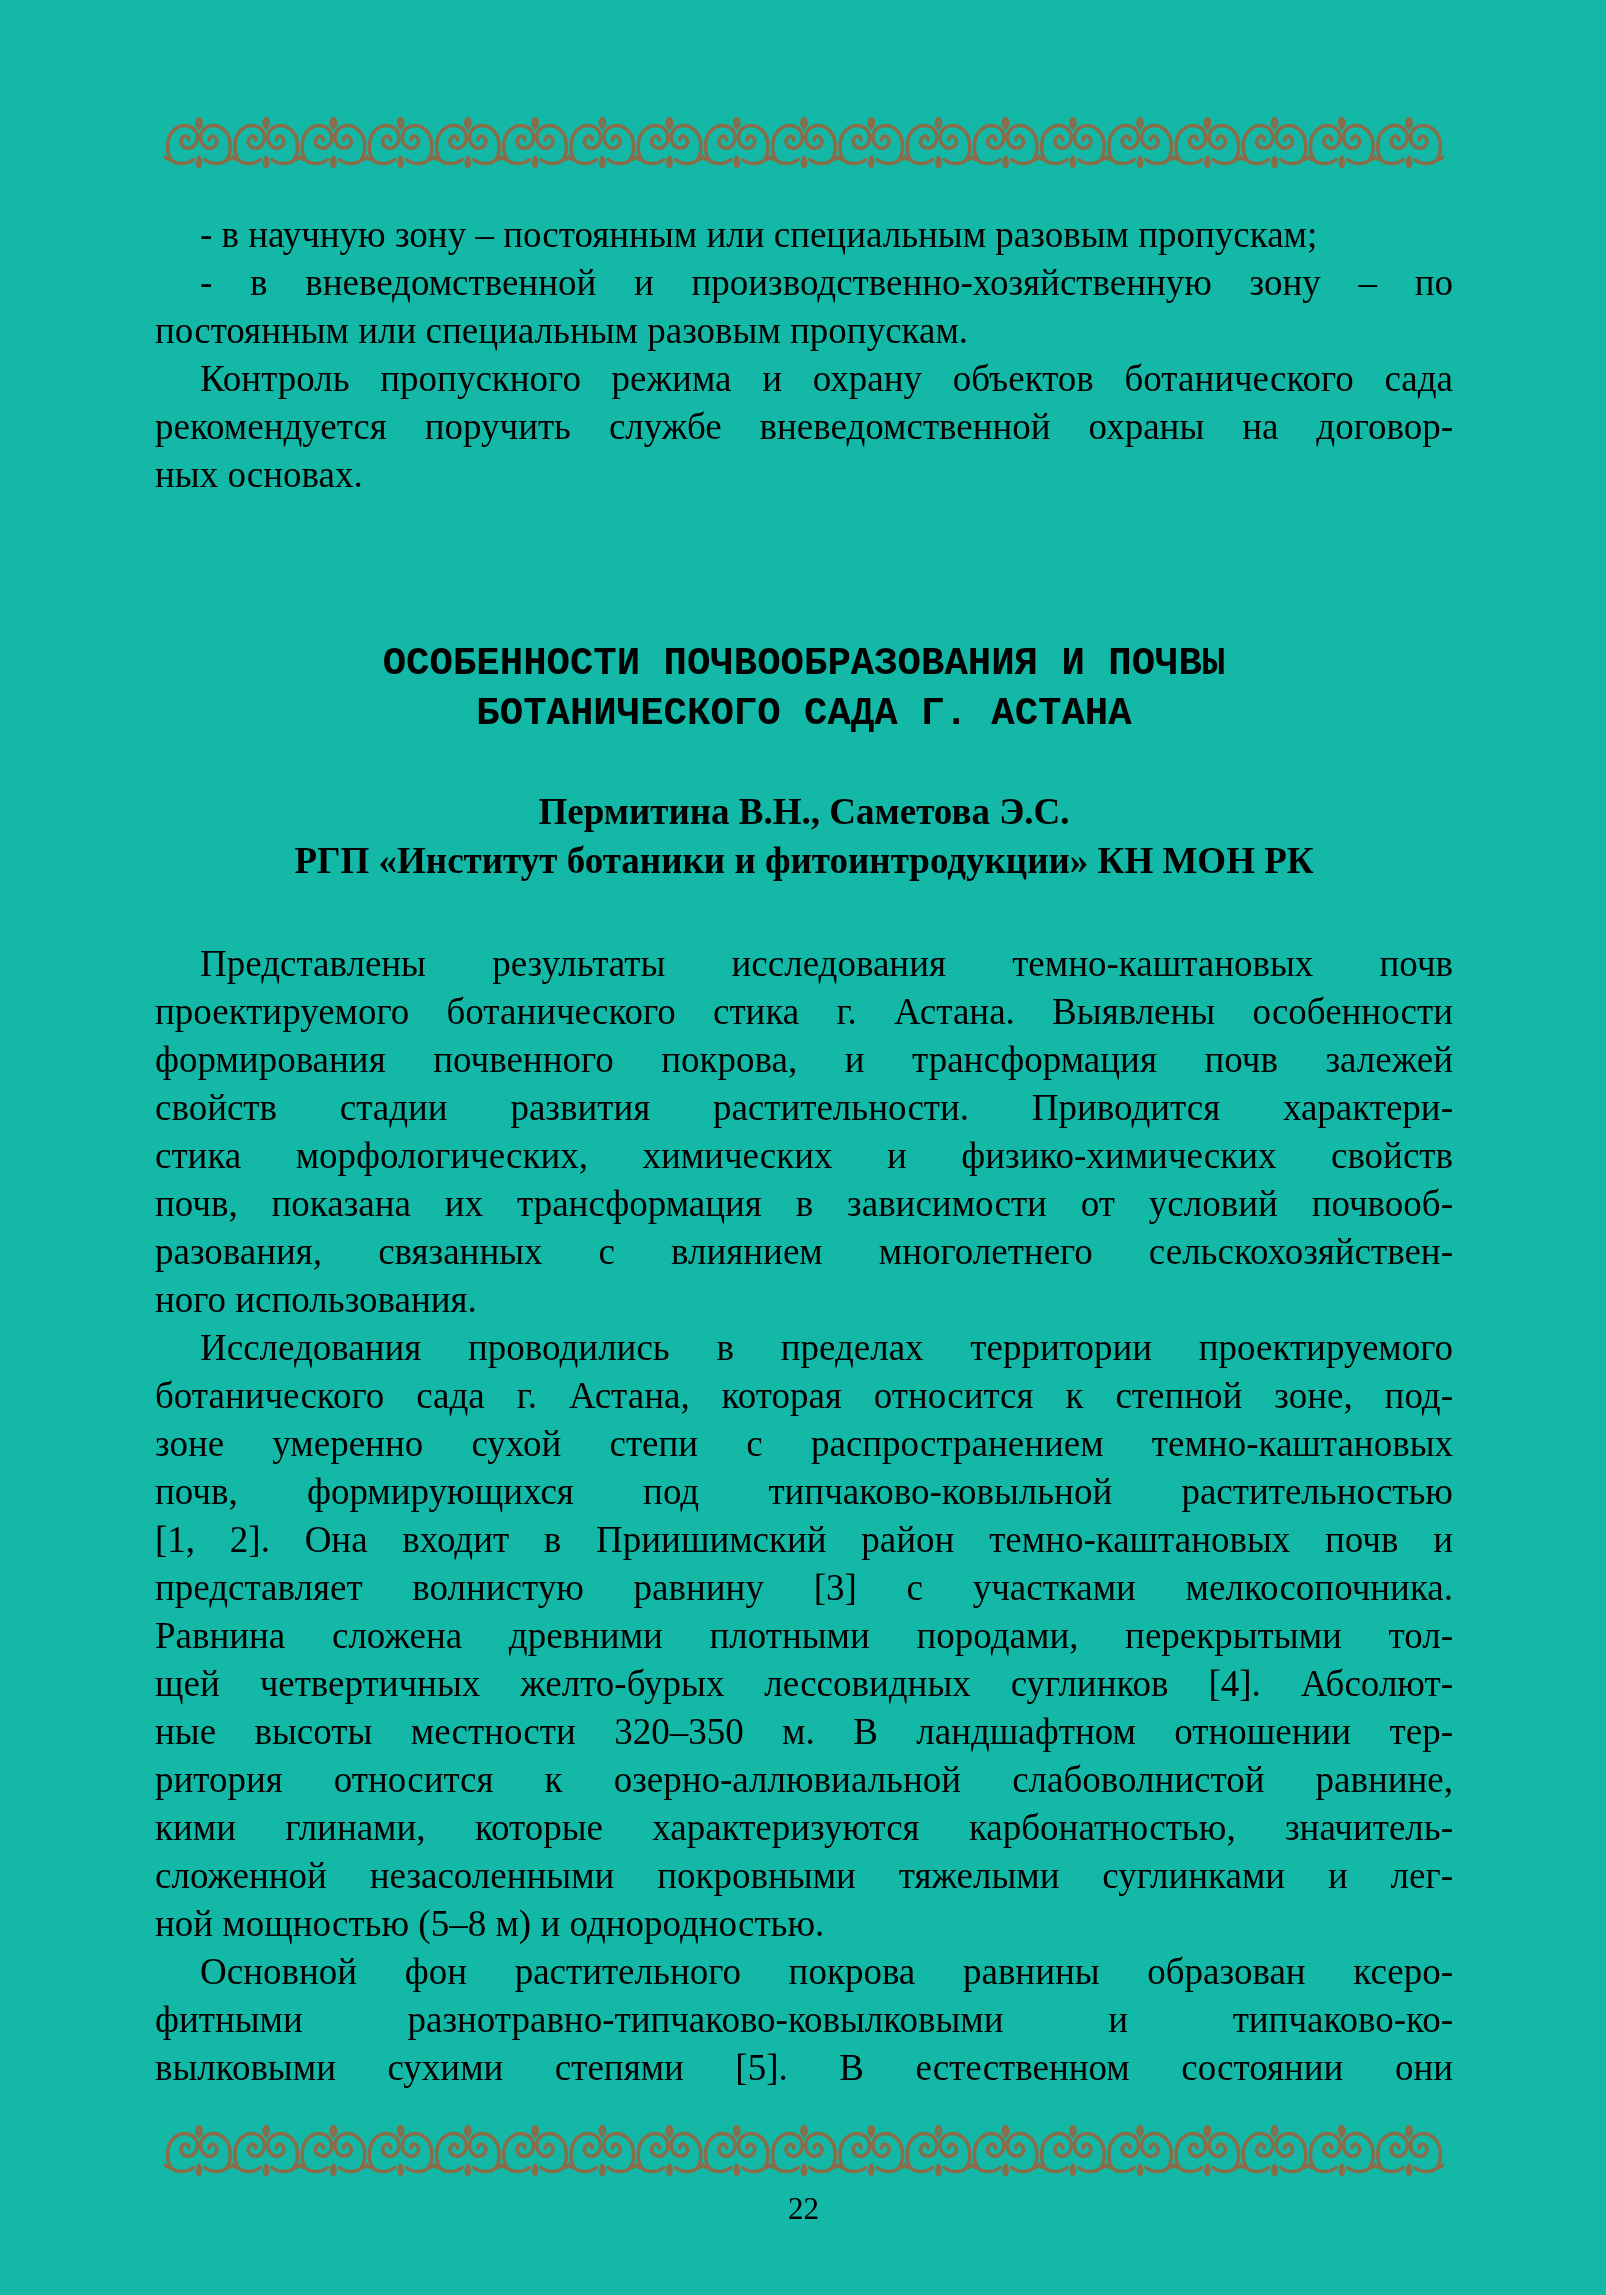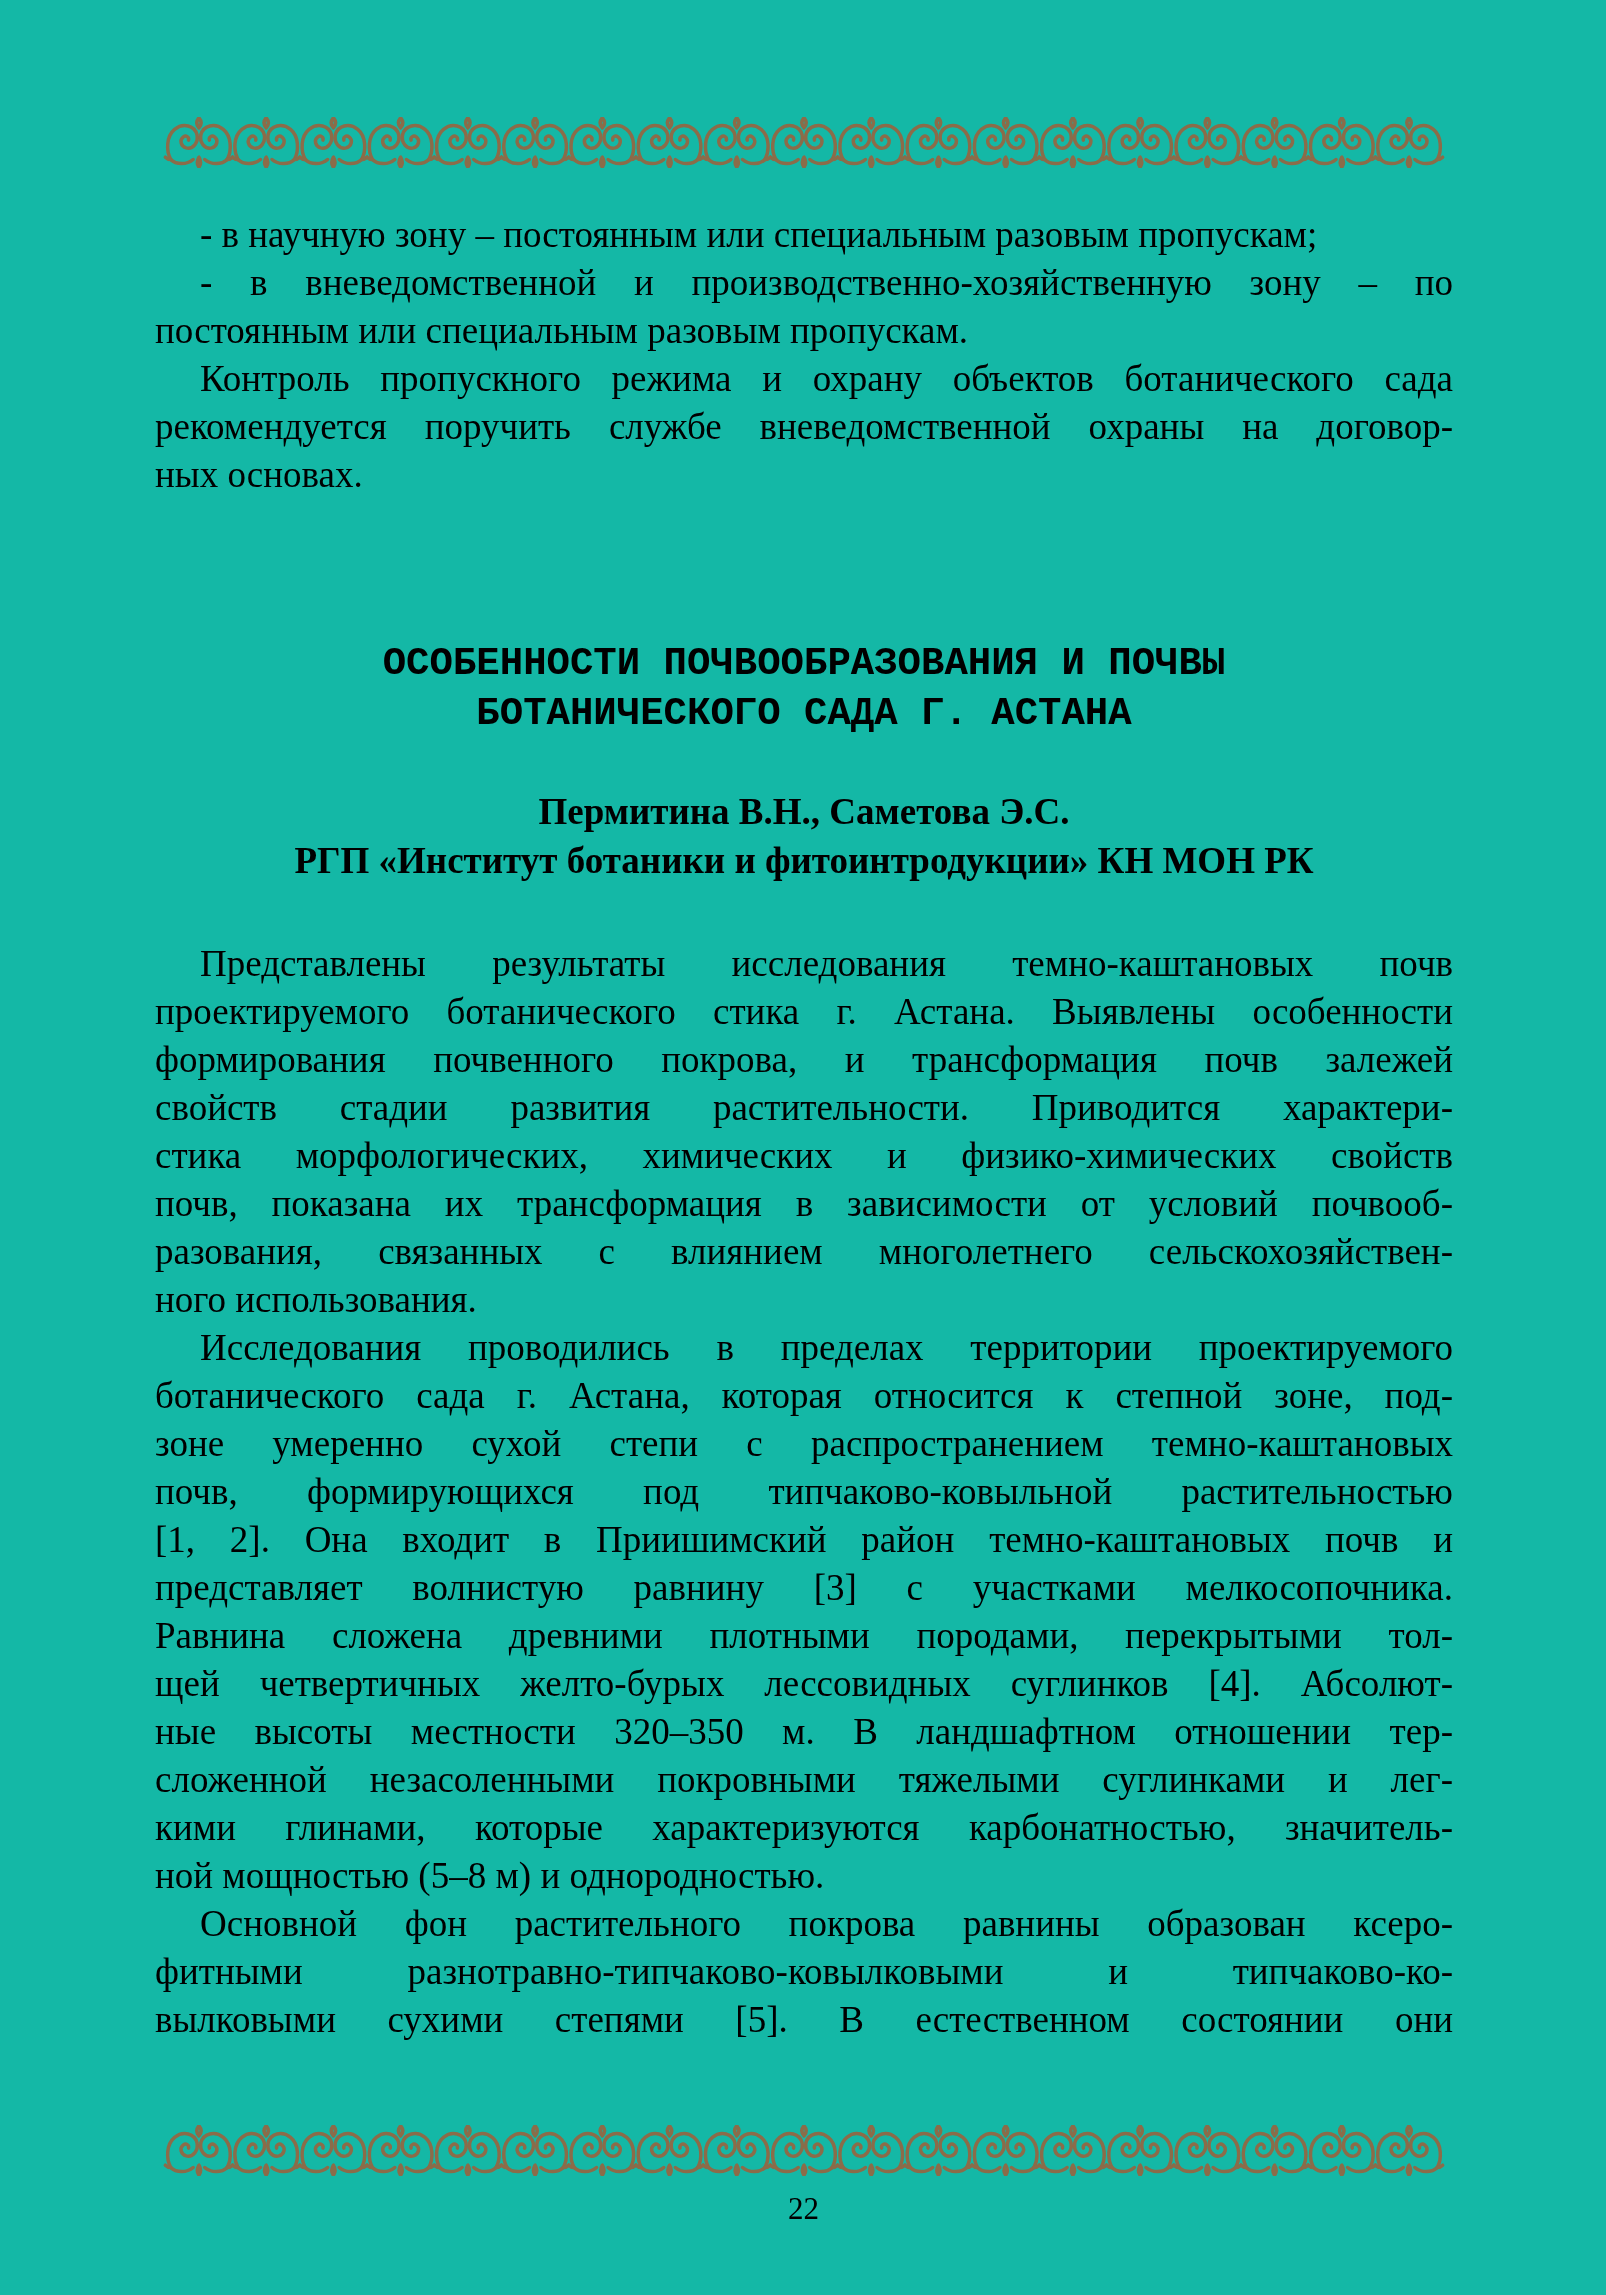--- a/index.html
+++ b/index.html
@@ -153,22 +153,23 @@
       <div class="line nofill">ного использования.</div>
       <div class="line indent">Исследования проводились в пределах территории проектируемого</div>
       <div class="line">ботанического сада г. Астана, которая относится к степной зоне, под-</div>
       <div class="line">зоне умеренно сухой степи с распространением темно-каштановых</div>
       <div class="line">почв, формирующихся под типчаково-ковыльной растительностью</div>
       <div class="line">[1, 2]. Она входит в Приишимский район темно-каштановых почв и</div>
       <div class="line">представляет волнистую равнину [3] с участками мелкосопочника.</div>
       <div class="line">Равнина сложена древними плотными породами, перекрытыми тол-</div>
       <div class="line">щей четвертичных желто-бурых лессовидных суглинков [4]. Абсолют-</div>
       <div class="line">ные высоты местности 320–350 м. В ландшафтном отношении тер-</div>
+      <div class="line">ритория относится к озерно-аллювиальной слабоволнистой равнине,</div>
+      <div class="line">кими глинами, которые характеризуются карбонатностью, значитель-</div>
       <div class="line">сложенной незасоленными покровными тяжелыми суглинками и лег-</div>
-      <div class="line">кими глинами, которые характеризуются карбонатностью, значитель-</div>
       <div class="line nofill">ной мощностью (5–8 м) и однородностью.</div>
       <div class="line indent">Основной фон растительного покрова равнины образован ксеро-</div>
       <div class="line">фитными разнотравно-типчаково-ковылковыми и типчаково-ко-</div>
       <div class="line">вылковыми сухими степями [5]. В естественном состоянии они</div>
     </div>
 
   <div class="ornament bottom">
     <svg class="band" viewBox="0 0 1653 66" style="color: rgb(139, 108, 73);">
         <use href="#orn-unit" xlink:href="#orn-unit" x="0"></use>
         <use href="#orn-unit" xlink:href="#orn-unit" x="87"></use>

